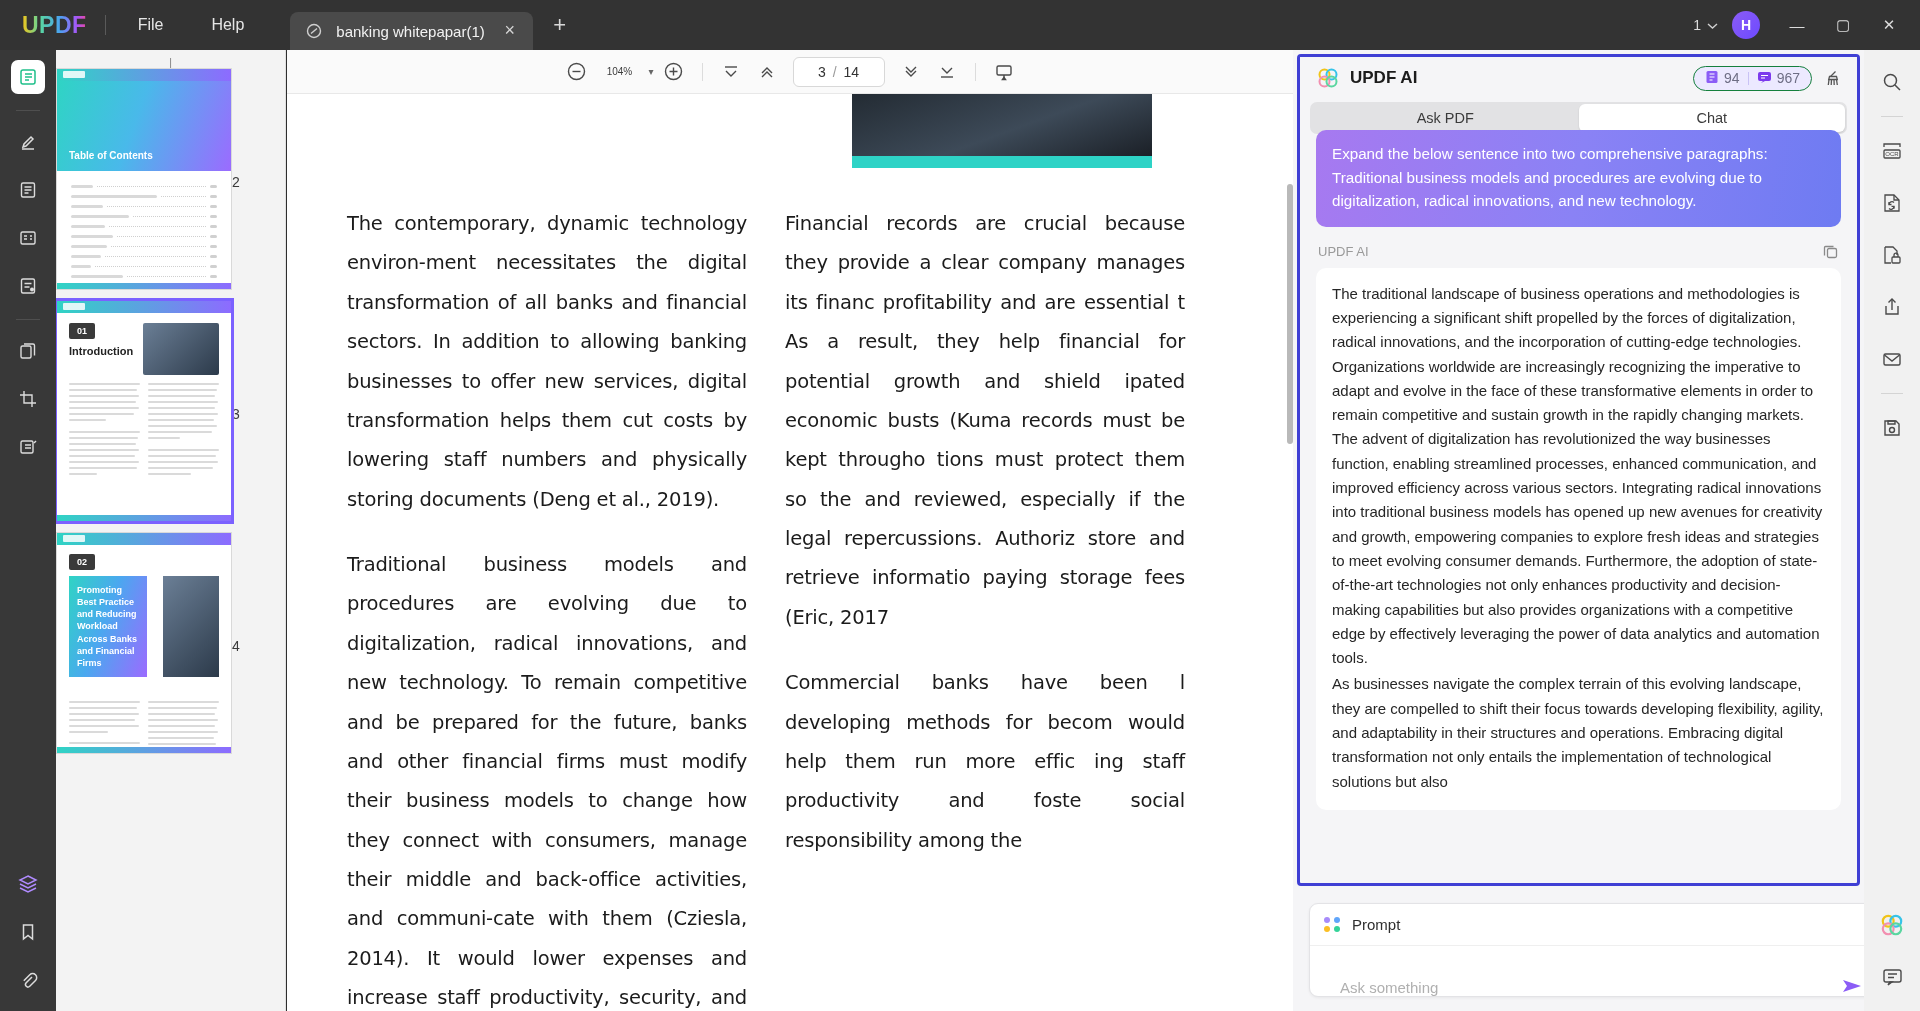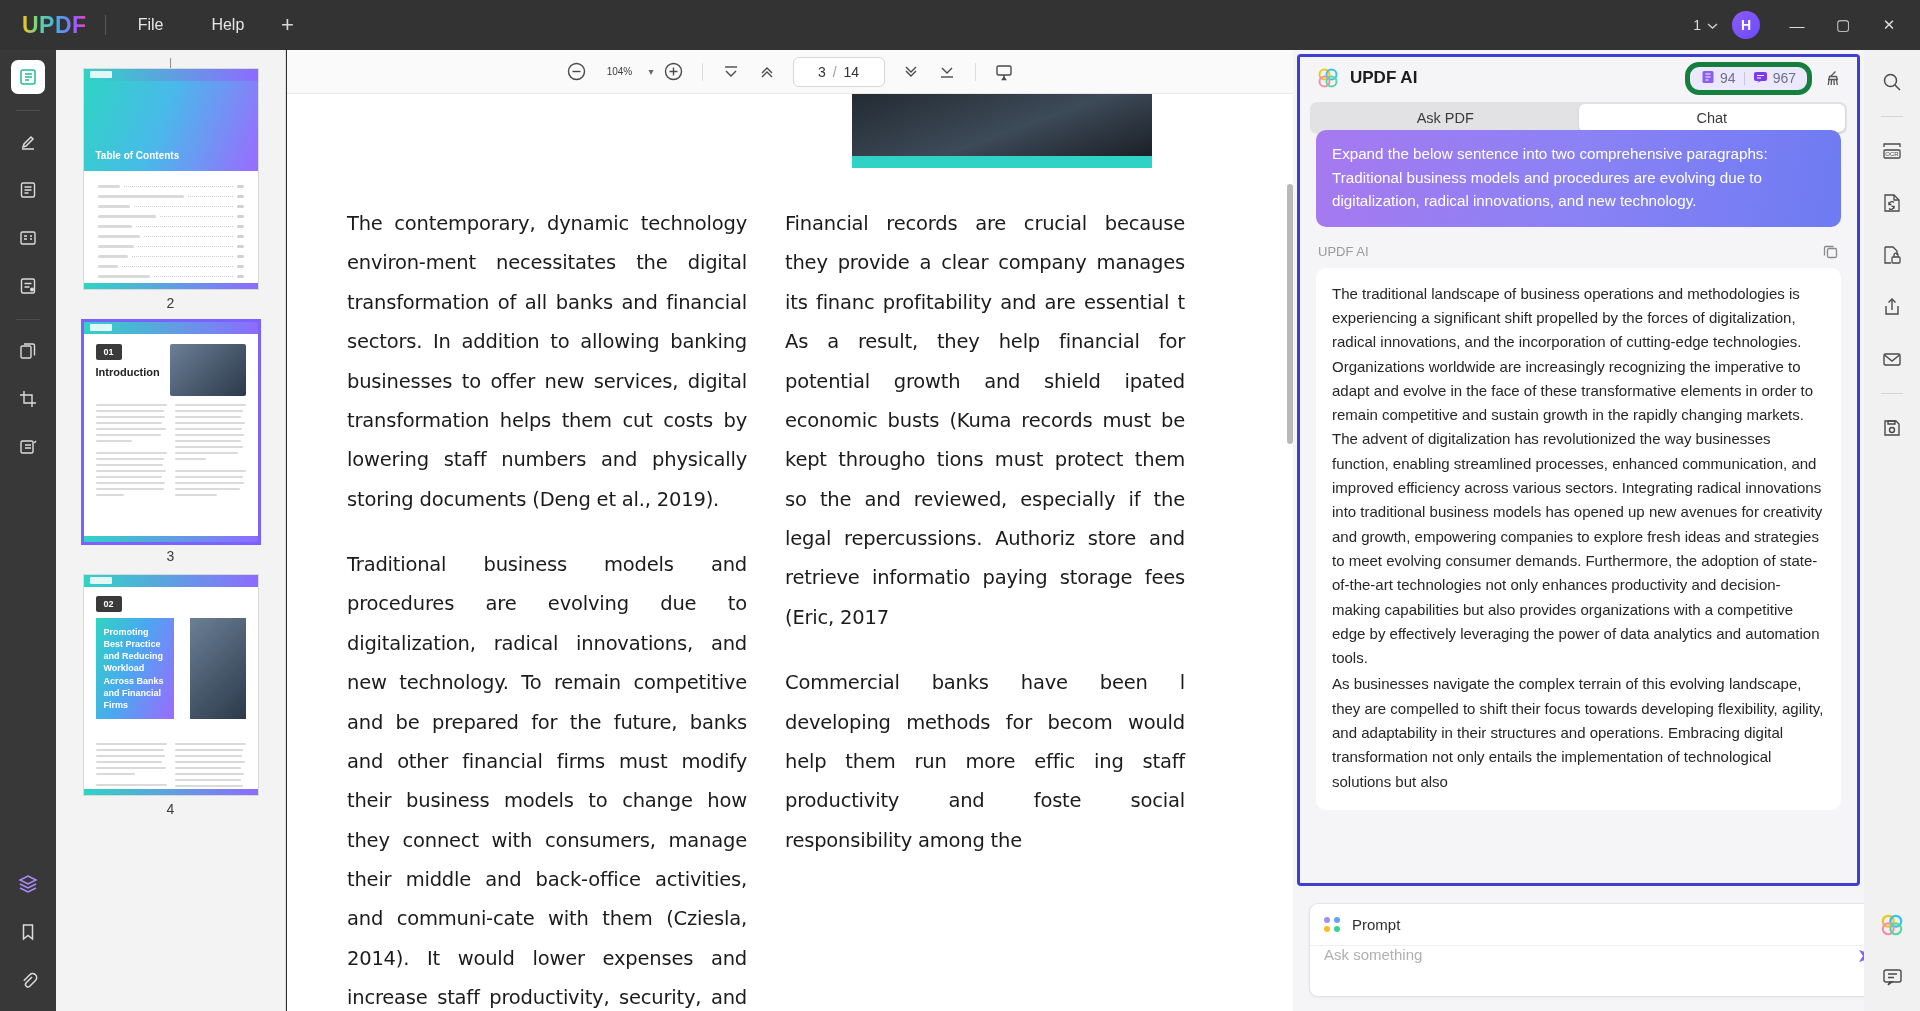--- a/index.html
+++ b/index.html
@@ -86,21 +86,21 @@
   .rr-div { width: 22px; height: 1px; background: #d4d4d4; margin: 0 0 16px; }
   .rr-spacer { flex: 1; }
 
   
   .thumbpane {
     position: absolute; left: 56px; top: 50px; width: 230px; height: 961px;
     background: #f3f3f3; overflow: hidden; border-right: 1px solid #e0e0e0;
   }
   .thumb-scroll { padding: 6px 0 0; }
   .thumb-hint { text-align:center; color:#8a8a8a; font-size:12px; height: 12px; }
-  .thumb-item { display: flex; flex-direction: column; align-items: center; margin-bottom: 10px; }
+  .thumb-item { display: flex; flex-direction: row; align-items: center; margin-bottom: 10px; }
   .thumb-page {
     width: 176px; height: 222px; background: #fff; border: 1px solid #d9d9d9;
     position: relative; overflow: hidden;
   }
   .thumb-page.selected { outline: 2px solid #7b61ff; outline-offset: 0px; border-color: #7b61ff; }
   .thumb-num { font-size: 14px; color: #3a3a3a; margin-top: 5px; }
 
   
   .tn-topbar { height: 12px; background: linear-gradient(90deg,#2fd4c4,#8d6bff); position: relative; }
   .tn-logo { position:absolute; left:6px; top:2px; width:22px; height:7px; background:#fff; opacity:.85; border-radius:1px;}
@@ -181,21 +181,21 @@
     border: 3px solid #3f3fd4; border-radius: 4px; pointer-events: none;
   }
   .ai-head {
     position: absolute; left: 7px; top: 7px; width: 557px; height: 42px;
     display: flex; align-items: center; padding: 0 14px 0 16px; background: #f5f5f7;
   }
   .ai-logo { width: 24px; height: 24px; flex: none; }
   .ai-title { font-size: 17px; font-weight: bold; color: #1c1c1c; margin-left: 10px; }
   .ai-credits {
     margin-left: auto; display:flex; align-items:center; gap: 8px;
-    background: #ece9ff; border: 5px solid #15803d; border-radius: 14px;
+    background: #ece9ff; border: 1px solid #15803d; border-radius: 14px;
     padding: 3px 11px; font-size: 14px; color: #6e6e85;
   }
   .ai-credits .cr { display:flex; align-items:center; gap:5px; }
   .cr-div { width:1px; height:13px; background:#c9c2f5; }
   .ai-clear { margin-left: 12px; color:#5a5a5a; display:flex; }
 
   .ai-tabs {
     position: absolute; left: 17px; top: 52px; width: 537px; height: 32px;
     background: #e2e2e4; border-radius: 7px; display: flex; padding: 2px;
   }
@@ -230,21 +230,21 @@
     box-shadow: 0 1px 3px rgba(0,0,0,.06);
   }
   .prompt-row {
     height: 42px; display:flex; align-items:center; padding: 0 14px;
     border-bottom: 1px solid #efefef;
   }
   .dots4 { width:16px; height:16px; display:grid; grid-template-columns:1fr 1fr; gap:3px; flex:none; }
   .dots4 i { width:6px; height:6px; border-radius:50%; display:block; }
   .prompt-label { font-size: 15px; color: #2e2e2e; margin-left: 12px; }
   .prompt-caret { margin-left:auto; color:#8a8a8a; font-size:11px; }
-  .ask-row { height: 50px; display:flex; align-items:flex-start; padding: 0 14px; }
+  .ask-row { height: 50px; display:flex; align-items:flex-end; padding: 0 30px; }
   .ask-input {
     border:none; outline:none; flex:1; font-size: 15px; color:#2e2e2e;
     font-family: "Liberation Sans", sans-serif; background: transparent;
   }
   .ask-input::placeholder { color:#b0b0b0; }
   .send-btn { color:#8b5cf6; display:flex; margin-left: 8px; }
 
   
   .canvas-sb {
     position:absolute; right: 0; top: 0; width: 6px; height: 917px; background: transparent;
@@ -255,20 +255,30 @@
 <body>
 
 <div id="app">
 
   <div class="titlebar">
     <div class="updf-logo">UPDF</div>
     <div class="tb-sep"></div>
     <div class="tb-menu">File</div>
     <div class="tb-menu">Help</div>
 
+    <div class="doc-tab">
+      <span class="tabicon">
+        <svg width="16" height="16" viewBox="0 0 16 16" fill="none" stroke="#cfcfcf" stroke-width="1.4">
+          <circle cx="8" cy="8" r="6.5"></circle>
+            <path d="M5 10.5L11 5.5"></path>
+        </svg>
+      </span>
+      <span class="tabname">banking whitepapar(1)</span>
+      <span class="tabclose">×</span>
+    </div>
     <div class="newtab">+</div>
 
     <div class="tb-right">
       <div class="pagecount">
         <span>1</span>
         <span>
           <svg width="11" height="8" viewBox="0 0 11 8" fill="none" stroke="#d0d0d0" stroke-width="1.4">
               <path d="M1 2l4.5 4L10 2"></path>
             </svg>
         </span>

